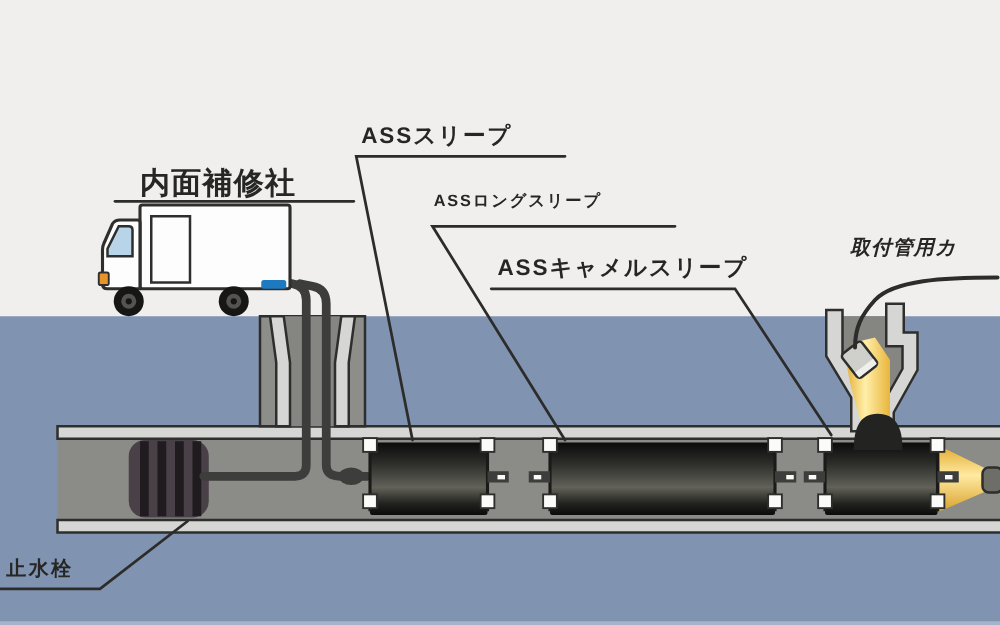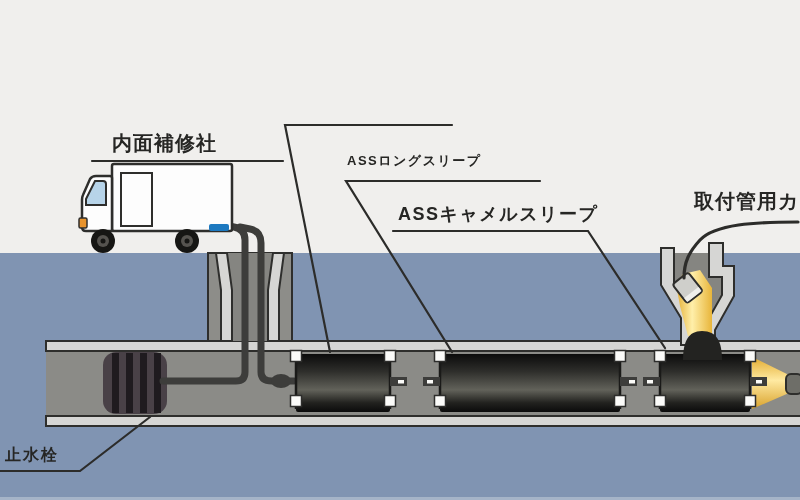--- a/index.html
+++ b/index.html
@@ -5,25 +5,25 @@
   :root{
     --sky:#f0efed; --ground:#8094b2; --concrete:#8d8d89; --lining:#d6d6d4;
     --outline:#2e2e2c; --truck-stripe-blue:#1d79c0; --marker-orange:#e8932c;
     --liner-yellow:#f5c33c;
   }
   html,body{margin:0;padding:0;}
   body{font-family:"Liberation Sans","DejaVu Sans",sans-serif;background:#fff;}
   #stage{position:relative;width:800px;height:500px;overflow:hidden;background:var(--sky);}
   svg{position:absolute;left:0;top:0;}
   .label{position:absolute;font-weight:bold;color:#262624;white-space:nowrap;z-index:5;}
-  .lbl-truck{left:112px;top:130px;font-size:20px;letter-spacing:1px;}
+  .lbl-truck{left:112px;top:130px;font-size:24px;letter-spacing:1px;}
   .lbl-sleeve{left:289px;top:96px;font-size:18px;letter-spacing:1.5px;}
   .lbl-long{left:347px;top:152px;font-size:13px;letter-spacing:1.5px;}
   .lbl-camel{left:398px;top:202px;font-size:18px;letter-spacing:1.5px;}
-  .lbl-lateral{left:694px;top:188px;font-size:20px;letter-spacing:1px;}
+  .lbl-lateral{left:680px;top:188px;font-size:16px;letter-spacing:1px;font-style:italic;}
   .lbl-valve{left:5px;top:445px;font-size:16px;letter-spacing:2px;}
   .f-sky{fill:var(--sky);} .f-ground{fill:var(--ground);}
   .f-concrete{fill:var(--concrete);} .f-lining{fill:var(--lining);stroke:var(--outline);stroke-width:2;}
   .f-stripe{fill:var(--truck-stripe-blue);} .f-orange{fill:var(--marker-orange);stroke:var(--outline);stroke-width:1.5;}
   .ln{stroke:#2c2c2a;stroke-width:2.2;fill:none;stroke-linecap:round;}
   .hose{stroke:#3d3d3b;stroke-width:7;fill:none;stroke-linecap:round;}
 </style>
 </head>
 <body>
 
@@ -150,17 +150,18 @@
 
     <path class="ln" d="M92 161 H283"></path>
     <path class="ln" d="M452 125 H285 L330 352"></path>
     <path class="ln" d="M540 181 H346 L452 352"></path>
     <path class="ln" d="M393 231 H588 L665 348"></path>
     <path class="ln" d="M0 471 H80 L150 417"></path>
     <path d="M798 222 C755 222 715 224 700 240 C689 252 684 262 684 278" fill="none" stroke="#2c2c2a" stroke-width="3.2" stroke-linecap="round"></path>
   </svg>
 
   <div class="label lbl-truck">内面補修社</div>
+  <div class="label lbl-sleeve">ASSスリープ</div>
   <div class="label lbl-long">ASSロングスリープ</div>
   <div class="label lbl-camel">ASSキャメルスリープ</div>
   <div class="label lbl-lateral">取付管用カ</div>
   <div class="label lbl-valve">止水栓</div>
 </div>
 
 </body></html>

